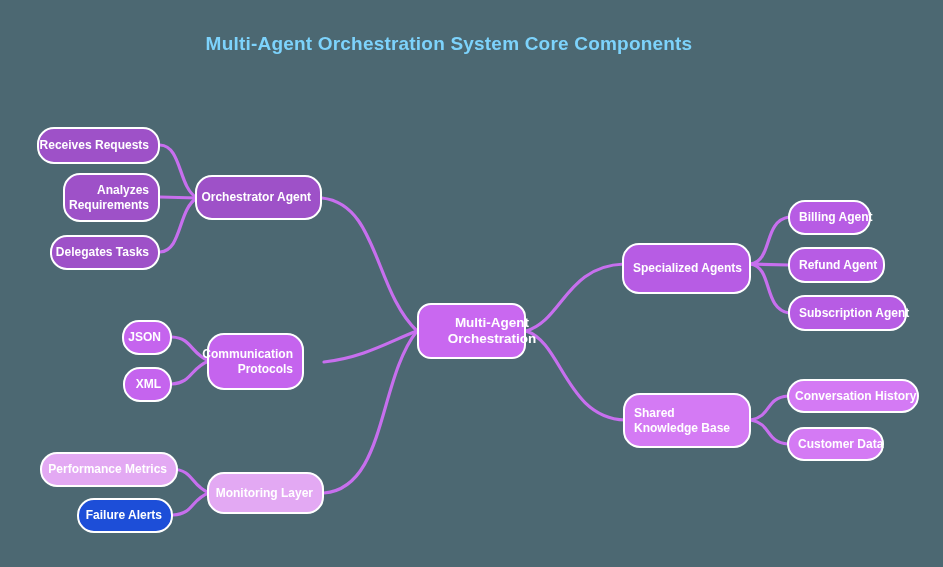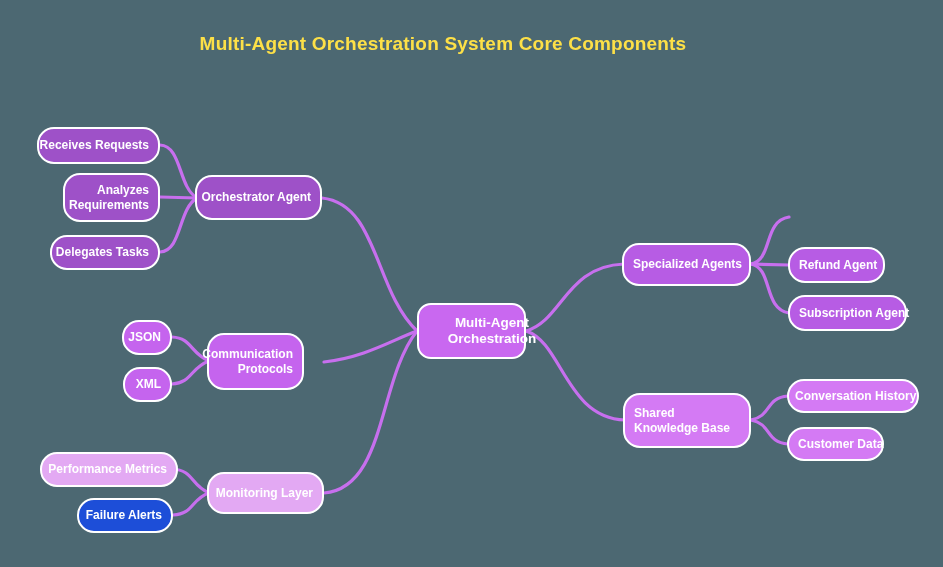--- a/index.html
+++ b/index.html
@@ -59,21 +59,21 @@
     font-weight: 700;
     justify-content: center;
     text-align: center;
   }
 </style>
 </head>
 <body>
 
 <div class="stage" style="background-color: rgb(76, 104, 114);">
 
-  <div class="title" style="color: #fde047;">Multi-Agent Orchestration System Core Components</div>
+  <div class="title" style="color: #7dd3fc; padding-left: 6px;">Multi-Agent Orchestration System Core Components</div>
 
   <svg class="edges" viewBox="0 0 943 567">
     <path class="edge" d="M322,198 C378,204 374,290 417,331" style="stroke: rgb(199, 111, 238);"></path>
     <path class="edge" d="M324,362 C366,357 392,340 417,331" style="stroke: rgb(199, 111, 238);"></path>
     <path class="edge" d="M324,493 C386,488 378,380 417,331" style="stroke: rgb(199, 111, 238);"></path>
     <path class="edge" d="M526,331 C562,321 566,266 624,264" style="stroke: rgb(199, 111, 238);"></path>
     <path class="edge" d="M526,331 C562,342 566,418 625,420" style="stroke: rgb(199, 111, 238);"></path>
     <path class="edge" d="M160,145 C182,146 178,187 197,198" style="stroke: rgb(199, 111, 238);"></path>
     <path class="edge" d="M160,197 L197,198" style="stroke: rgb(199, 111, 238);"></path>
     <path class="edge" d="M160,252 C182,251 178,209 197,198" style="stroke: rgb(199, 111, 238);"></path>
@@ -96,21 +96,22 @@
   <div class="node ar nw" style="left: 122px; top: 320px; width: 50px; height: 35px; background-color: rgb(197, 100, 238);">JSON</div>
   <div class="node ar nw" style="left: 123px; top: 367px; width: 49px; height: 35px; background-color: rgb(197, 100, 238);">XML</div>
   <div class="node ar" style="left: 207px; top: 333px; width: 97px; height: 57px; background-color: rgb(197, 100, 238);">Communication Protocols</div>
 
   <div class="node ar nw" style="left: 40px; top: 452px; width: 138px; height: 35px; background-color: rgb(227, 169, 243);">Performance Metrics</div>
   <div class="node ar nw" style="left: 77px; top: 498px; width: 96px; height: 35px; background-color: #1d4ed8;">Failure Alerts</div>
   <div class="node ar nw" style="left: 207px; top: 472px; width: 117px; height: 42px; background-color: rgb(227, 169, 243);">Monitoring Layer</div>
 
   <div class="node central" style="left: 417px; top: 303px; width: 109px; height: 56px; background-color: rgb(201, 104, 240); padding-left: 48px;">Multi-Agent Orchestration</div>
 
-  <div class="node al nw" style="left: 622px; top: 243px; width: 129px; height: 43px; background-color: rgb(183, 92, 228);">Specialized Agents</div>
+  <div class="node al nw" style="left: 622px; top: 243px; width: 129px; height: 51px; background-color: rgb(183, 92, 228);">Specialized Agents</div>
+  <div class="node al nw" style="left: 788px; top: 200px; width: 83px; height: 35px; background-color: rgb(183, 92, 228);">Billing Agent</div>
   <div class="node al nw" style="left: 788px; top: 247px; width: 97px; height: 36px; background-color: rgb(183, 92, 228);">Refund Agent</div>
   <div class="node al nw" style="left: 788px; top: 295px; width: 119px; height: 36px; background-color: rgb(183, 92, 228);">Subscription Agent</div>
 
   <div class="node al" style="left: 623px; top: 393px; width: 128px; height: 55px; background-color: rgb(212, 122, 244);">Shared Knowledge Base</div>
   <div class="node al nw" style="left: 787px; top: 379px; width: 132px; height: 34px; padding-left: 6px; background-color: rgb(212, 122, 244);">Conversation History</div>
   <div class="node al nw" style="left: 787px; top: 427px; width: 97px; height: 34px; background-color: rgb(212, 122, 244);">Customer Data</div>
 
 </div>
 
 </body></html>

